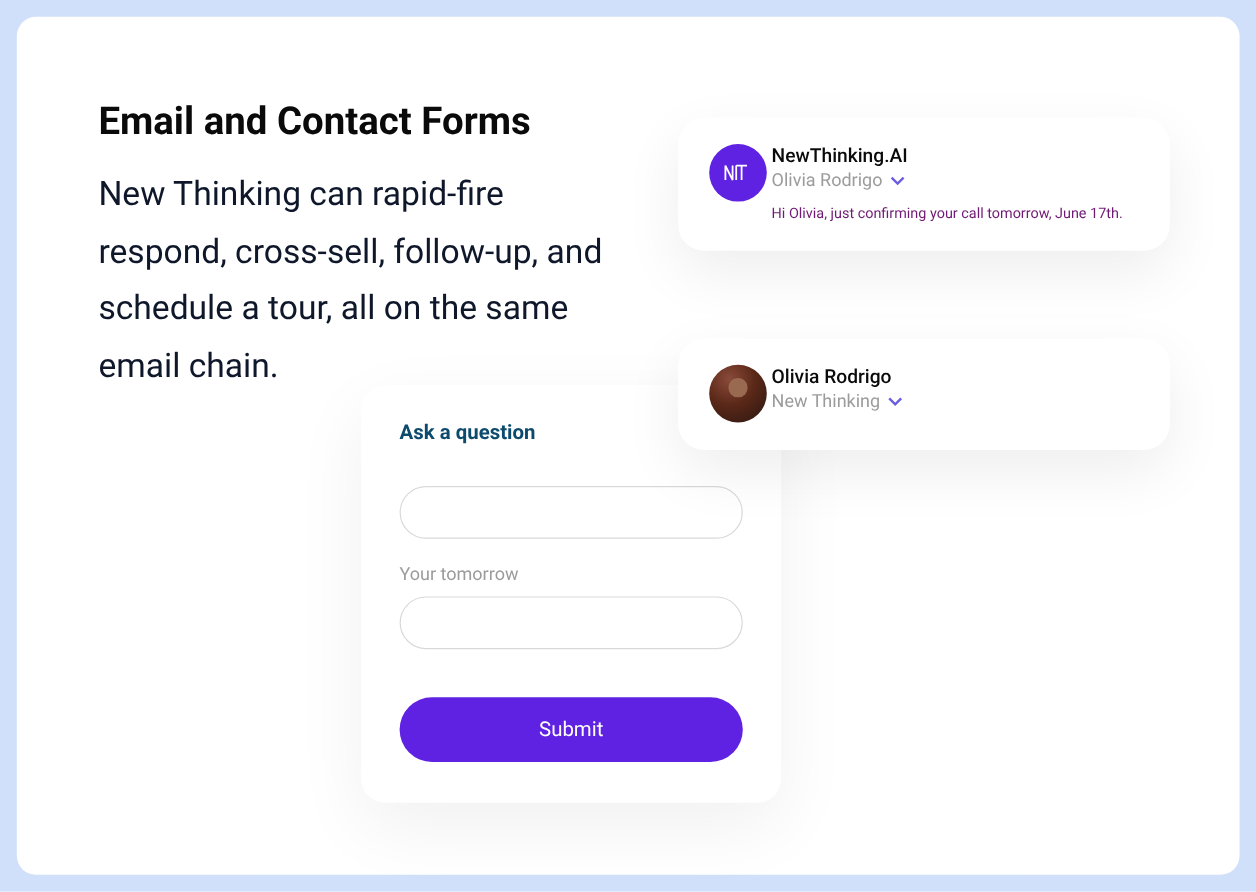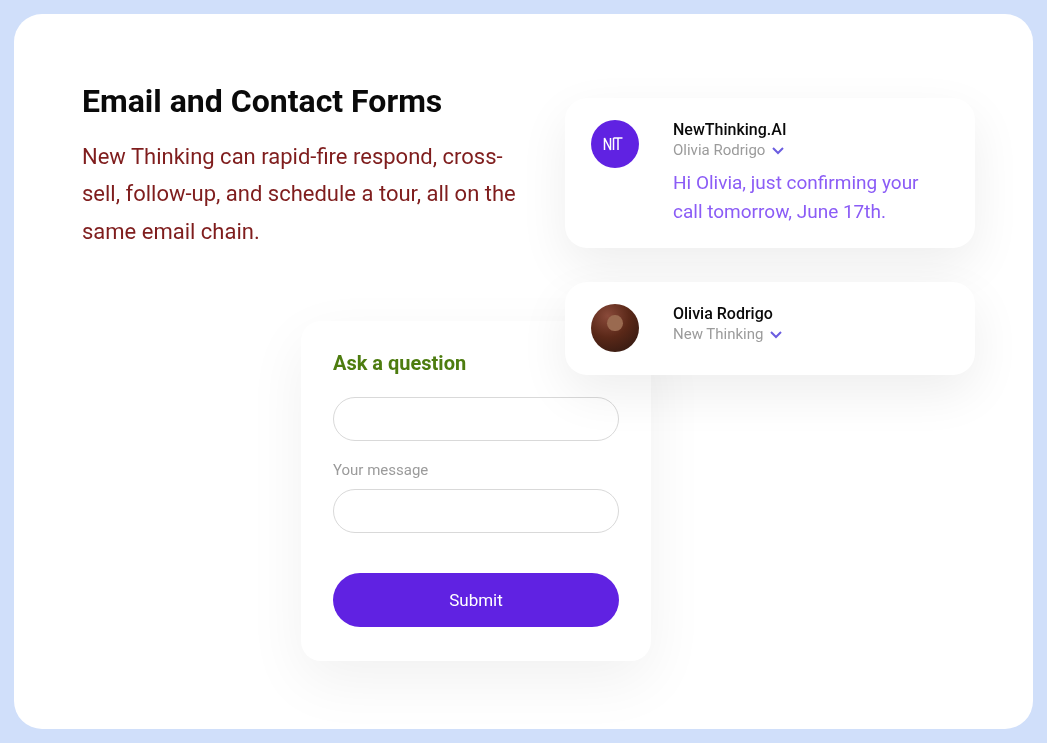--- a/index.html
+++ b/index.html
@@ -10,53 +10,53 @@
     }
     body {
       background: #d0dffa;
       width: 1047px;
       height: 743px;
       padding: 14px;
       position: relative;
     }
     .white-card {
       background: #ffffff;
-      border-radius: 28px;
+      border-radius: 16px;
       width: 100%;
       height: 100%;
       position: relative;
       padding: 68px;
     }
     .heading {
       font-size: 32px;
       font-weight: 700;
       color: #0a0a0a;
       margin-bottom: 18px;
     }
     .description {
-      font-size: 22px;
-      color: #7f1d1d;
+      font-size: 28px;
+      color: #0f172a;
       line-height: 1.7;
       max-width: 440px;
     }
     .form-card {
       position: absolute;
       left: 287px;
       top: 307px;
       width: 350px;
       background: #ffffff;
       border-radius: 20px;
       padding: 30px 32px 34px 32px;
       box-shadow: 0 20px 60px rgba(0,0,0,0.06);
     }
     .form-title {
-      font-size: 20px;
+      font-size: 17px;
       font-weight: 700;
-      color: #4d7c0f;
-      margin-bottom: 22px;
+      color: #0c4a6e;
+      margin-bottom: 34px;
     }
     .form-label {
       font-size: 15px;
       color: #9b9b9b;
       margin-bottom: 10px;
       display: block;
     }
     .form-input {
       width: 100%;
       border: 1px solid #d9d9d9;
@@ -79,21 +79,21 @@
       cursor: pointer;
       margin-top: 20px;
     }
     .chat-bubble {
       position: absolute;
       background: #ffffff;
       border-radius: 22px;
       padding: 22px 26px;
       box-shadow: 0 18px 50px rgba(0,0,0,0.07);
       display: flex;
-      gap: 34px;
+      gap: 4px;
     }
     .chat-bubble.one {
       right: 58px;
       top: 84px;
       width: 410px;
     }
     .chat-bubble.two {
       right: 58px;
       top: 268px;
       width: 410px;
@@ -140,22 +140,22 @@
     }
     .chat-to {
       font-size: 15px;
       color: #9b9b9b;
       display: flex;
       align-items: center;
       gap: 6px;
       margin-bottom: 10px;
     }
     .chat-msg {
-      font-size: 19px;
-      color: #8b5cf6;
+      font-size: 12px;
+      color: #701a75;
       line-height: 1.5;
     }
     .chevron {
       display: inline-block;
     }
     .chevron svg {
       width: 14px;
       height: 10px;
       stroke: #6b5de0;
       fill: none;
@@ -168,21 +168,21 @@
 <div class="white-card">
 
   <h1 class="heading">Email and Contact Forms</h1>
   <p class="description">New Thinking can rapid-fire respond, cross-sell, follow-up, and schedule a tour, all on the same email chain.</p>
 
   <div class="form-card">
     <div class="form-title">Ask a question</div>
     
     <input class="form-input" type="text" style="">
     
-    <label class="form-label">Your message</label>
+    <label class="form-label">Your tomorrow</label>
     <input class="form-input" type="text" style="">
     
     <button class="submit-btn">Submit</button>
   </div>
 
   <div class="chat-bubble one">
     <div class="avatar ai">
       <svg viewBox="0 0 40 40" width="30" height="30" fill="none" stroke="white" stroke-width="2">
         <path d="M6 28 L6 12 L14 28 L14 12"></path>
         <path d="M18 12 L18 28 M18 12 L30 12 M24 12 L24 28"></path>

